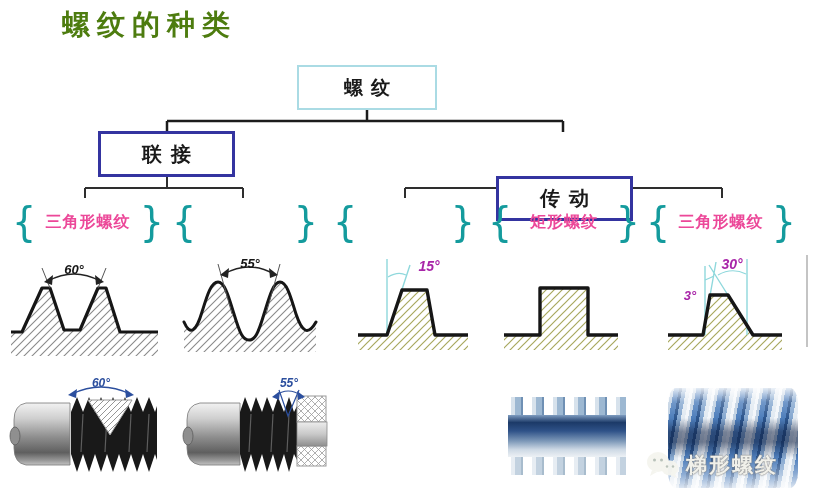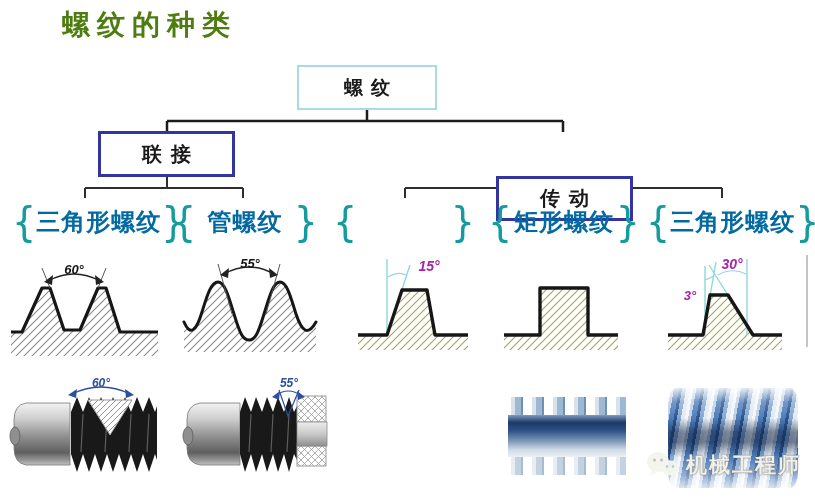--- a/index.html
+++ b/index.html
@@ -7,21 +7,21 @@
          font-family:"Liberation Sans","DejaVu Sans",sans-serif;color:#111;}
   .abs{position:absolute;}
   .title{left:62px;top:6px;font-size:28px;font-weight:bold;letter-spacing:7px;color:#4d7c0f;}
   .node{display:flex;align-items:center;justify-content:center;background:#fff;
         font-weight:bold;color:#1a1a1a;box-sizing:border-box;}
   .node-root{border:2px solid #aadbe4;font-size:19px;letter-spacing:8px;padding-left:8px;}
   .node-branch{border:3px solid #3434a0;font-size:20px;letter-spacing:9px;padding-left:9px;}
   .leaf{display:flex;align-items:center;justify-content:space-between;height:42px;}
   .brace{font-family:"DejaVu Sans",sans-serif;font-size:38px;font-weight:normal;
          color:#149b9d;line-height:1;transform:scaleY(1.08);}
-  .leaf-label{font-size:24px;font-weight:bold;letter-spacing:1px;white-space:nowrap;color:#0369a1;}
+  .leaf-label{font-size:16px;font-weight:bold;letter-spacing:1px;white-space:nowrap;color:#ec4899;}
   .edge-line{width:2px;background:#c4c4c4;}
   .rod{overflow:hidden;}
   .rod3{border-radius:12px/22px;
     background:
 CSS1:  linear-gradient(180deg, rgba(255,255,255,.9) 0%, rgba(255,255,255,.25) 14%, rgba(255,255,255,0) 30%, rgba(10,28,62,.5) 44%, rgba(10,28,62,.55) 54%, rgba(255,255,255,0) 70%, rgba(255,255,255,.4) 86%, rgba(255,255,255,.85) 100%),
       repeating-linear-gradient(90deg,#f3f6fa 0 3px,#bfd0e2 3px 7px,#5c88c4 7px 13px,#35639f 13px 17px,#88aad2 17px 22px,#dfe8f1 22px 26px);}
   .rod5{border-radius:8px/16px;
     background:
       linear-gradient(180deg, rgba(255,255,255,.85) 0%, rgba(255,255,255,.2) 14%, rgba(255,255,255,0) 30%, rgba(8,24,58,.5) 44%, rgba(8,24,58,.55) 54%, rgba(255,255,255,0) 70%, rgba(255,255,255,.35) 86%, rgba(255,255,255,.8) 100%),
       repeating-linear-gradient(100deg,#f3f6fa 0 3px,#bfd0e2 3px 6px,#4f7fbc 6px 11px,#2d568e 11px 14px,#86a8d0 14px 18px,#e2eaf2 18px 22px);}
@@ -60,21 +60,20 @@
     <span>传动</span>
   </div>
 
   <div class="abs leaf" style="left:12px;top:201px;width:152px;">
     <span class="brace">{</span>
     <span class="leaf-label">三角形螺纹</span>
     <span class="brace">}</span>
   </div>
   <div class="abs leaf" style="left:172px;top:201px;width:146px;">
     <span class="brace">{</span>
-    <span class="leaf-label">管螺纹</span>
     <span class="brace">}</span>
   </div>
   <div class="abs leaf" style="left:333px;top:201px;width:142px;">
     <span class="brace">{</span>
     <span class="brace">}</span>
   </div>
   <div class="abs leaf" style="left:488px;top:201px;width:152px;">
     <span class="brace">{</span>
     <span class="leaf-label">矩形螺纹</span>
     <span class="brace">}</span>
@@ -229,16 +228,16 @@
     <svg width="34" height="30" viewBox="0 0 34 30">
       <ellipse cx="12" cy="12" rx="11" ry="10" fill="#f4f4ee" opacity="0.95"></ellipse>
       <path d="M6,20 L4,26 L11,22 Z" fill="#f4f4ee" opacity="0.95"></path>
       <ellipse cx="24" cy="18" rx="8.5" ry="7.5" fill="#f4f4ee" opacity="0.95"></ellipse>
       <path d="M29,24 L31,28 L25,25 Z" fill="#f4f4ee" opacity="0.95"></path>
       <circle cx="8.5" cy="10" r="1.5" fill="#b9c2ba"></circle>
       <circle cx="15.5" cy="10" r="1.5" fill="#b9c2ba"></circle>
       <circle cx="21" cy="16.5" r="1.2" fill="#b9c2ba"></circle>
       <circle cx="27" cy="16.5" r="1.2" fill="#b9c2ba"></circle>
     </svg>
-    <span class="wm-text">机械工程师</span>
+    <span class="wm-text">梯形螺纹</span>
   </div>
 
 </div>
 
 </body></html>

